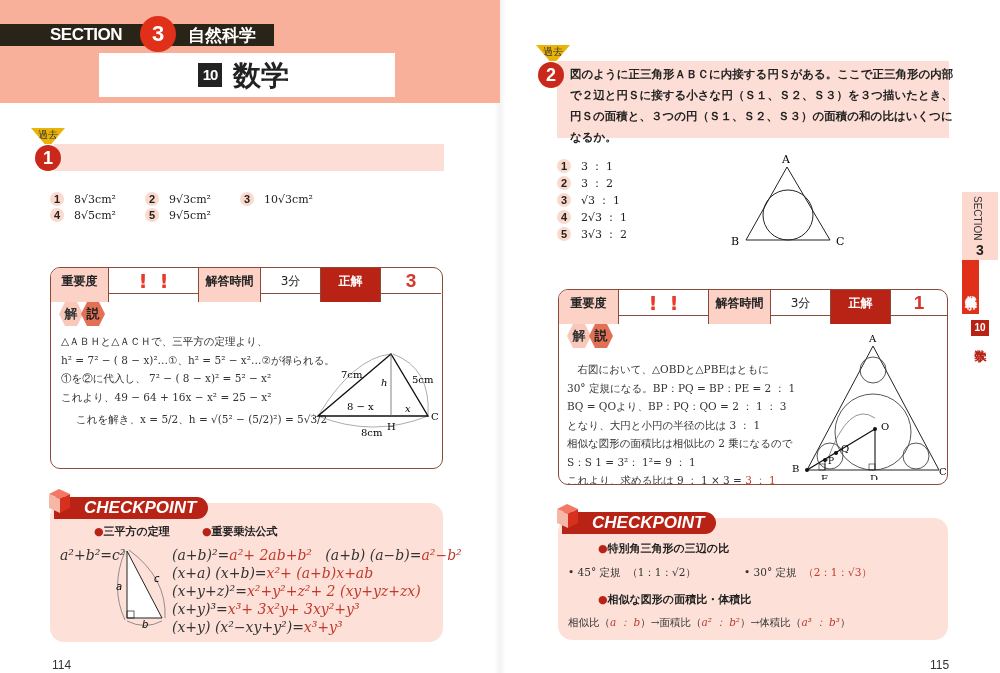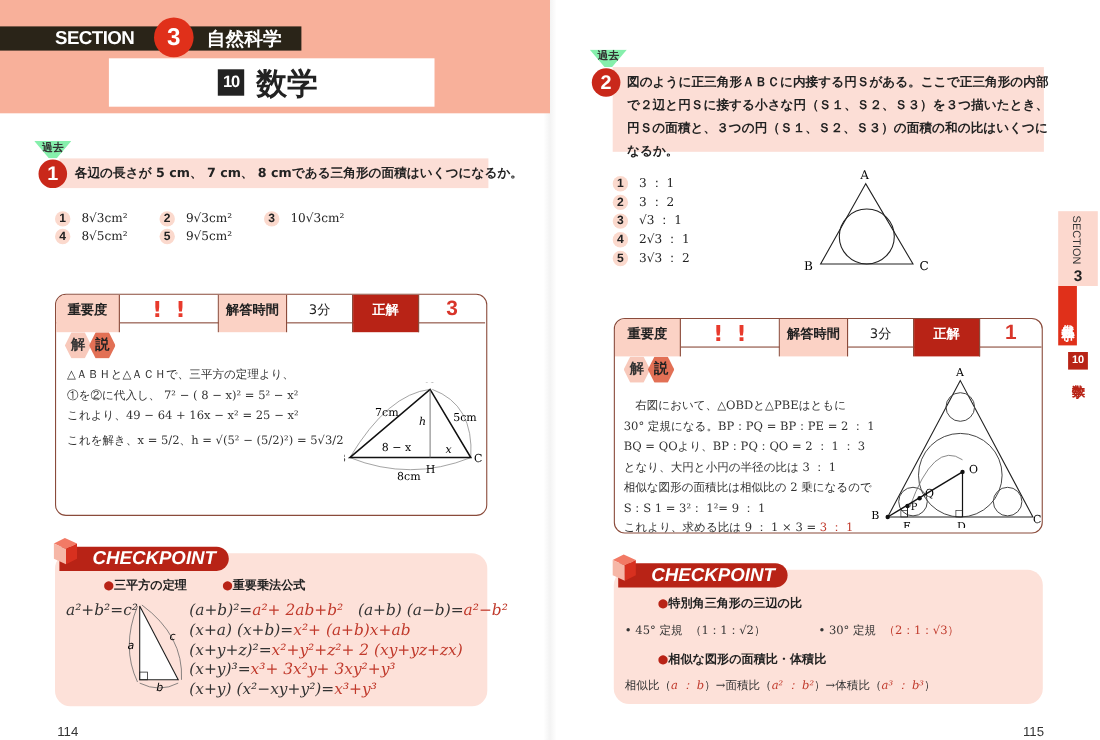--- a/index.html
+++ b/index.html
@@ -13,21 +13,21 @@
   .header-band { position: absolute; left: 0; top: 0; width: 500px; height: 103px; background: #f8b09a; }
   .section-bar { position: absolute; left: 0; top: 24px; width: 274px; height: 22px; background: #2a2418; }
   .section-label { position: absolute; left: 50px; top: 25px; color: #fff; font-family: "Liberation Sans", sans-serif; font-weight: bold; font-size: 17px; letter-spacing: -0.5px; }
   .section-num { position: absolute; left: 140px; top: 16px; width: 36px; height: 36px; border-radius: 50%; background: #e0301a; color: #fff; font-family: "Liberation Sans", sans-serif; font-weight: bold; font-size: 22px; text-align: center; line-height: 36px; }
   .section-name { position: absolute; left: 188px; top: 24px; color: #fff; font-weight: bold; font-size: 17px; }
   .title-box { position: absolute; left: 99px; top: 53px; width: 296px; height: 44px; background: #fff; }
   .title-num { position: absolute; left: 99px; top: 10px; width: 24px; height: 24px; background: #222; color: #fff; font-family: "Liberation Sans", sans-serif; font-weight: bold; font-size: 15px; line-height: 24px; text-align: center; letter-spacing: -1px; }
   .title-text { position: absolute; left: 134px; top: 4px; font-size: 28px; font-weight: bold; color: #222; }
 
   
-  .kako { position: absolute; width: 34px; height: 16px; background: #86efac; clip-path: polygon(0 0, 100% 0, 60% 100%, 40% 100%); font-weight: bold; }
+  .kako { position: absolute; width: 34px; height: 16px; background: #eab308; clip-path: polygon(0 0, 100% 0, 60% 100%, 40% 100%); }
   .kako span { display:block; font-size: 10px; text-align: center; line-height: 14px; color: #333; }
   .q-num { position: absolute; width: 26px; height: 26px; border-radius: 50%; background: #c9281a; color: #fff; font-family: "Liberation Sans", sans-serif; font-weight: bold; font-size: 18px; text-align: center; line-height: 26px; }
   .q-band { position: absolute; background: #fcded6; }
   .q-text { position: absolute; font-size: 11.5px; font-weight: bold; line-height: 21px; color: #222; }
 
   .choices { position: absolute; font-family: "DejaVu Serif", serif; font-size: 11px; color: #222; }
   .choice { position: absolute; white-space: nowrap; }
   .choice .n { display: inline-block; width: 14px; height: 14px; border-radius: 50%; background: #fbd9cd; font-family: "Liberation Sans", sans-serif; font-weight: bold; font-size: 11px; text-align: center; line-height: 14px; margin-right: 10px; }
 
   
@@ -80,21 +80,20 @@
   <div class="title-box">
     <div class="title-num">10</div>
     <div class="title-text">数学</div>
   </div>
 
   <div class="kako" style="left:31px;top:128px;">
       <span>過去</span>
     </div>
   <div class="q-band" style="left:54px;top:144px;width:390px;height:27px;"></div>
   <div class="q-num" style="left:35px;top:145px;">1</div>
-  <div class="q-text" style="left:68px;top:147px;">各辺の長さが 5 cm、 7 cm、 8 cmである三角形の面積はいくつになるか。</div>
 
   <div class="choices">
     <div class="choice" style="left:50px;top:192px;"><span class="n">1</span><span>8√3cm²</span></div>
     <div class="choice" style="left:145px;top:192px;"><span class="n">2</span><span>9√3cm²</span></div>
     <div class="choice" style="left:240px;top:192px;"><span class="n">3</span><span>10√3cm²</span></div>
     <div class="choice" style="left:50px;top:208px;"><span class="n">4</span><span>8√5cm²</span></div>
     <div class="choice" style="left:145px;top:208px;"><span class="n">5</span><span>9√5cm²</span></div>
   </div>
 
   <div class="ans-box" style="left:50px;top:267px;width:393px;height:202px;">
@@ -105,23 +104,24 @@
       <div style="width:60px;font-weight:normal;">3分</div>
       <div class="correct" style="width:60px;">正解</div>
       <div class="ans-val" style="width:60px;">3</div>
     </div>
     <div class="kaisetsu" style="left:8px;top:34px;">
       <div class="hex a">解</div>
       <div class="hex b">説</div>
     </div>
     <div class="exp" style="left:10px;top:64px;">
       <div>△ＡＢＨと△ＡＣＨで、三平方の定理より、</div>
+      <div>h² = 7² − ( 8 − x)²…①、h² = 5² − x²…②が得られる。</div>
       <div>①を②に代入し、 7² − ( 8 − x)² = 5² − x²</div>
       <div>これより、49 − 64 + 16x − x² = 25 − x²</div>
-      <div style="line-height:26px;">これを解き、x = 5/2、h = √(5² − (5/2)²) = 5√3/2</div>
+      <div style="line-height:26px;margin-left:15px;">これを解き、x = 5/2、h = √(5² − (5/2)²) = 5√3/2</div>
     </div>
     <svg style="position:absolute;left:262px;top:80px;" width="130" height="90">
       <path d="M5 68 Q40 10 78 6" stroke="#888" fill="none" stroke-width="0.7"></path>
       <path d="M80 6 Q118 20 115 68" stroke="#888" fill="none" stroke-width="0.7"></path>
       <path d="M5 68 Q60 90 115 68" stroke="#888" fill="none" stroke-width="0.7"></path>
       <polygon points="5,68 78,6 115,68" stroke="#111" fill="none" stroke-width="1.4"></polygon>
       <line x1="78" y1="6" x2="78" y2="68" stroke="#666" stroke-width="0.8"></line>
       <text x="74" y="0" font-size="10" font-family="DejaVu Serif">A</text>
       <text x="-6" y="72" font-size="10" font-family="DejaVu Serif">B</text>
       <text x="118" y="72" font-size="10" font-family="DejaVu Serif">C</text>

